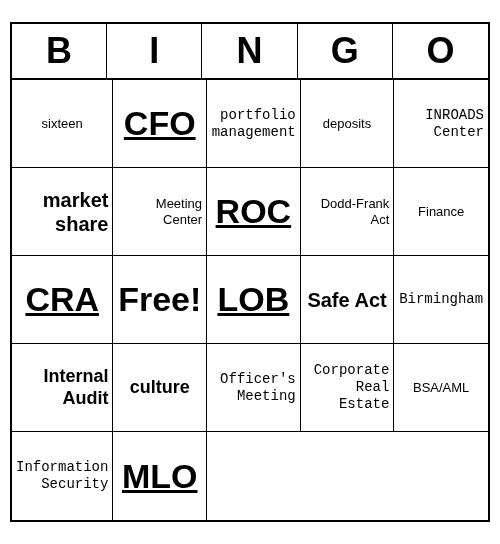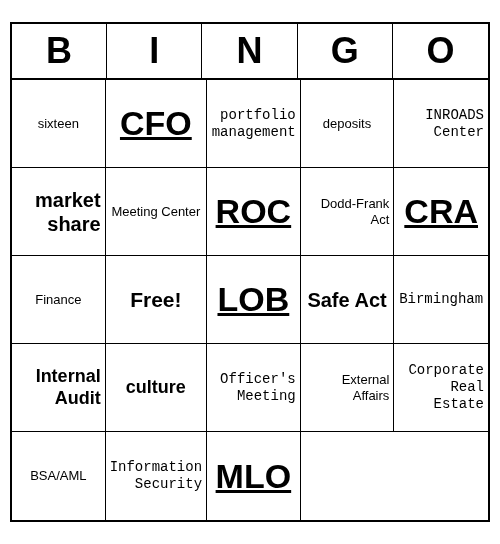--- a/index.html
+++ b/index.html
@@ -93,21 +93,21 @@
     .size-sm {
       font-size: 13px;
     }
 
     .size-xs {
       font-size: 14px;
       font-family: Liberation Mono, monospace;
     }
 
     .free-cell {
-      font-size: 21px;
+      font-size: 34px;
       font-weight: bold;
     }
   </style>
 </head>
 <body>
 
 <div class="bingo-container">
   <div class="bingo-header">
   <div class="bingo-header-cell">B</div>
       <div class="bingo-header-cell">I</div>
@@ -137,24 +137,24 @@
       <div class="bingo-cell">
         <span class="cell-text size-sm">Meeting Center</span>
       </div>
       <div class="bingo-cell">
         <span class="cell-text size-xl">ROC</span>
       </div>
       <div class="bingo-cell">
         <span class="cell-text size-sm">Dodd-Frank Act</span>
       </div>
       <div class="bingo-cell">
-        <span class="cell-text size-xl">CRA</span>
+        <span class="cell-text size-sm">Finance</span>
       </div>
       <div class="bingo-cell">
-        <span class="cell-text size-sm">Finance</span>
+        <span class="cell-text size-xl">CRA</span>
       </div>
       <div class="bingo-cell">
         <span class="cell-text free-cell">Free!</span>
       </div>
       <div class="bingo-cell">
         <span class="cell-text size-xl">LOB</span>
       </div>
       <div class="bingo-cell">
         <span class="cell-text size-lg">Safe Act</span>
       </div>
@@ -164,23 +164,20 @@
       <div class="bingo-cell">
         <span class="cell-text size-md">Internal Audit</span>
       </div>
       <div class="bingo-cell">
         <span class="cell-text size-md">culture</span>
       </div>
       <div class="bingo-cell">
         <span class="cell-text size-xs">Officer's Meeting</span>
       </div>
       <div class="bingo-cell">
-        <span class="cell-text size-sm">External Affairs</span>
-      </div>
-      <div class="bingo-cell">
         <span class="cell-text size-xs">Corporate Real Estate</span>
       </div>
       <div class="bingo-cell">
         <span class="cell-text size-sm">BSA/AML</span>
       </div>
       <div class="bingo-cell">
         <span class="cell-text size-xs">Information Security</span>
       </div>
       <div class="bingo-cell">
         <span class="cell-text size-xl">MLO</span>

